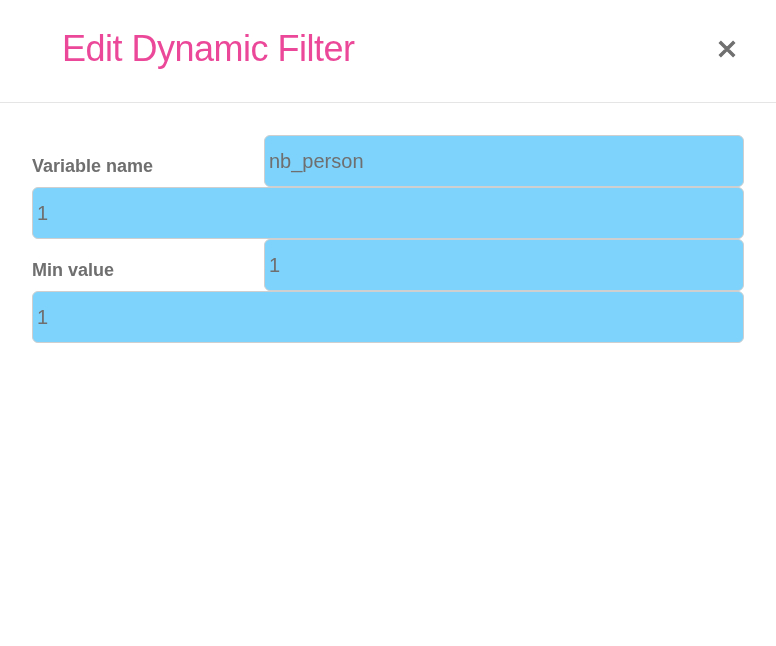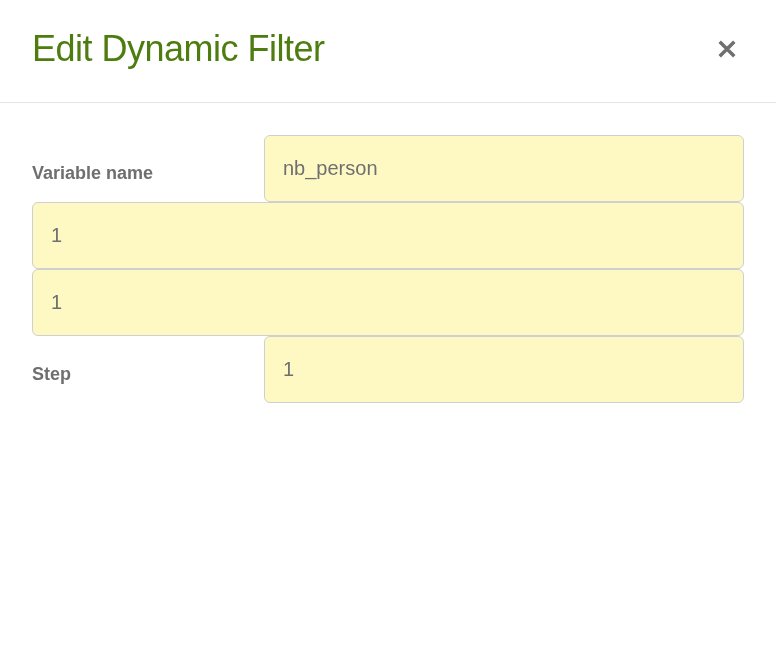--- a/index.html
+++ b/index.html
@@ -19,22 +19,23 @@
     .dialog-header {
       display: flex;
       justify-content: space-between;
       align-items: center;
       padding: 28px 32px 32px 32px;
       border-bottom: 1px solid #e5e5e5;
     }
     .dialog-title {
       font-size: 36px;
       font-weight: 400;
-      color: #4d7c0f;
+      color: #ec4899;
       letter-spacing: -0.5px;
+      margin-left: 30px;
     }
     .close-btn {
       background: none;
       border: none;
       cursor: pointer;
       padding: 4px;
       color: #6f6f6f;
       display: flex;
       align-items: center;
       justify-content: center;
@@ -53,28 +54,28 @@
     }
     .form-label {
       width: 232px;
       font-size: 18px;
       font-weight: 600;
       color: #6f6f6f;
       padding-top: 10px;
     }
     .form-input {
       flex: 1;
-      height: 67px;
+      height: 52px;
       border: 1px solid #cfcfcf;
       border-radius: 6px;
-      padding: 0 18px;
+      padding: 0 4px;
       font-size: 20px;
       color: #6f6f6f;
       font-family: inherit;
-      background: #fef9c3;
+      background: #7dd3fc;
       outline: none;
     }
   </style>
 </head>
 <body>
 
 <div class="dialog">
   <div class="dialog-header">
     <h1 class="dialog-title">Edit Dynamic Filter</h1>
     <button class="close-btn">
@@ -89,25 +90,25 @@
     <div class="form-row">
       <label class="form-label">Variable name</label>
       <input type="text" class="form-input" value="nb_person" style="">
     </div>
 
     <div class="form-row">
       <input type="text" class="form-input" value="1" style="">
     </div>
 
     <div class="form-row">
+      <label class="form-label">Min value</label>
       <input type="text" class="form-input" value="1" style="">
     </div>
 
     <div class="form-row">
     </div>
 
     <div class="form-row">
-      <label class="form-label">Step</label>
       <input type="text" class="form-input" value="1" style="">
     </div>
 
   </div>
 </div>
 
 </body></html>

